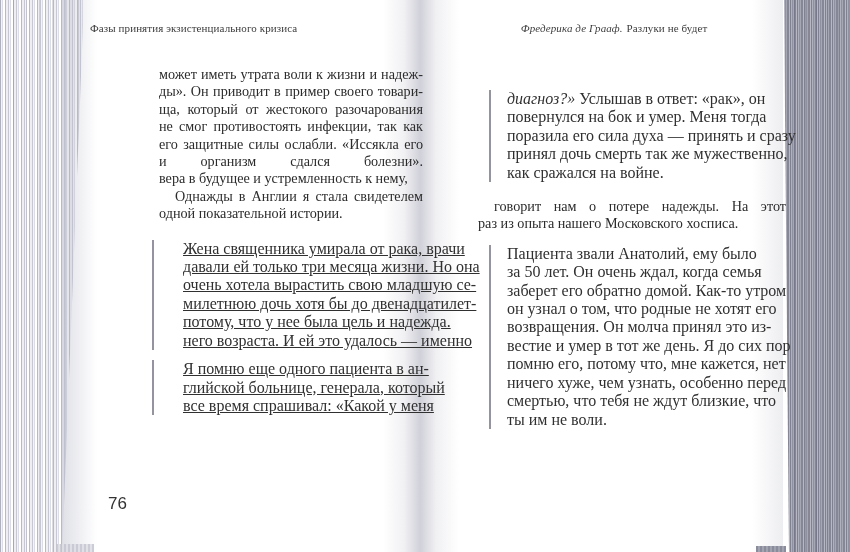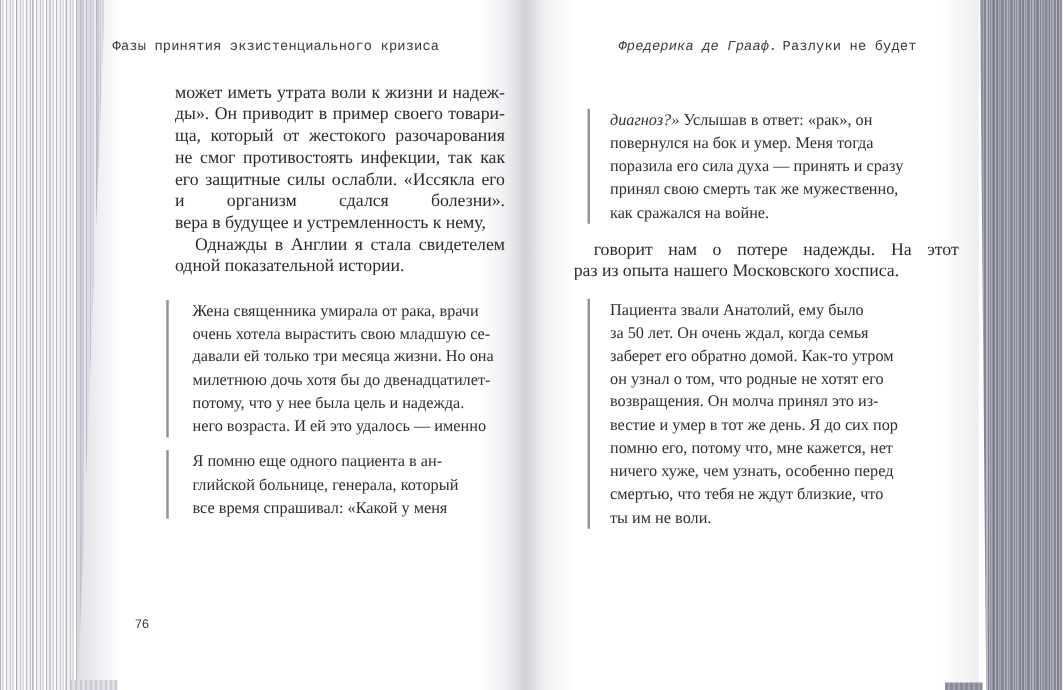--- a/index.html
+++ b/index.html
@@ -63,53 +63,53 @@
     position:absolute;left:56px;top:544px;width:38px;height:8px;
     background:repeating-linear-gradient(90deg,#c3c4ce 0 2px,#dddee4 2px 4px);
     opacity:.85;
   }
   .bottom-stack-right{
     position:absolute;left:756px;top:546px;width:30px;height:6px;
     background:repeating-linear-gradient(90deg,#8a8b9b 0 2px,#a2a3b1 2px 4px);
   }
   
   .running-head{
-    position:absolute;top:32px;
-    font-family:Liberation Mono, monospace;
+    position:absolute;top:22px;
+    font-family:Liberation Serif, serif;
     font-size:11px;line-height:13px;color:#3c3c3c;letter-spacing:0.1px;
   }
   .rh-left{left:90px;}
   .rh-right{left:450px;width:328px;text-align:center;}
   .rh-title{margin-left:4px;}
   .it{font-style:italic;}
   
-  .col{position:absolute;font-size:14.2px;line-height:17.4px;}
+  .col{position:absolute;font-size:14.2px;line-height:17.4px;margin-left:19px;}
   .col-left{left:140px;top:66px;width:264px;}
   .col-right{left:459px;top:74px;width:308px;}
   .para .ln{white-space:nowrap;}
   .just .ln{text-align:justify;text-align-last:justify;text-justify:inter-word;}
   .just .ln:last-child{text-align-last:auto;}
   .indent .ln:first-child{text-indent:16px;}
   
   .quote{
     border-left:2px solid #94949e;
-    font-size:13px;line-height:18.4px;color:#303030;
+    font-size:16px;line-height:18.4px;color:#303030;
   }
   .quote .ln{white-space:nowrap;}
-  .col-left .quote{margin-left:-7px;padding-left:19px;}
+  .col-left .quote{margin-left:-7px;padding-left:29px;text-decoration:underline;}
   .col-right .quote{margin-left:11px;padding-left:16px;}
   .q-gap-a{margin-top:17px;margin-bottom:4px;}
   .q-gap-b{margin-top:10px;}
   .p-gap{margin-top:10px;}
   .q-gap-c{margin-top:12px;}
   
   .page-number{
     position:absolute;left:108px;top:494px;
     font-family:"Liberation Sans","DejaVu Sans",sans-serif;
-    font-size:10px;color:#333;
+    font-size:17px;color:#333;
   }
 </style>
 </head>
 <body>
 
 <div class="edge edge-left"></div>
 <div class="edge edge-right"></div>
 <div class="edge-shade-left"></div>
 <div class="edge-shade-right"></div>
 <div class="gutter"></div>
@@ -128,22 +128,22 @@
         <div class="ln">его защитные силы ослабли. «Иссякла его</div>
         <div class="ln">и организм сдался болезни».</div>
         <div class="ln">вера в будущее и устремленность к нему,</div>
       </div>
     <div class="para just indent">
         <div class="ln">Однажды в Англии я стала свидетелем</div>
         <div class="ln">одной показательной истории.</div>
       </div>
     <blockquote class="para quote q-gap-a">
         <div class="ln">Жена священника умирала от рака, врачи</div>
+        <div class="ln">давали ей только три месяца жизни. Но она</div>
         <div class="ln">очень хотела вырастить свою младшую се-</div>
-        <div class="ln">давали ей только три месяца жизни. Но она</div>
         <div class="ln">милетнюю дочь хотя бы до двенадцатилет-</div>
         <div class="ln">потому, что у нее была цель и надежда.</div>
         <div class="ln">него возраста. И ей это удалось — именно</div>
       </blockquote>
     <blockquote class="para quote q-gap-b">
         <div class="ln">Я помню еще одного пациента в ан-</div>
         <div class="ln">глийской больнице, генерала, который</div>
         <div class="ln">все время спрашивал: «Какой у меня</div>
       </blockquote>
   </div>
@@ -155,21 +155,21 @@
   <div class="running-head rh-right">
     <span class="it">Фредерика де Грааф.</span><span class="rh-title">Разлуки не будет</span>
   </div>
 
   <div class="col col-right">
     <blockquote class="para quote">
       <div class="ln"><span class="it">диагноз?»</span><span> Услышав в ответ: «рак», он</span></div>
       <div>
           <div class="ln">повернулся на бок и умер. Меня тогда</div>
           <div class="ln">поразила его сила духа — принять и сразу</div>
-          <div class="ln">принял свою смерть так же мужественно,</div>
+          <div class="ln">принял дочь смерть так же мужественно,</div>
           <div class="ln">как сражался на войне.</div>
         </div>
     </blockquote>
     <div class="para just indent p-gap">
         <div class="ln">говорит нам о потере надежды. На этот</div>
         <div class="ln">раз из опыта нашего Московского хосписа.</div>
       </div>
     <blockquote class="para quote q-gap-c">
         <div class="ln">Пациента звали Анатолий, ему было</div>
         <div class="ln">за 50 лет. Он очень ждал, когда семья</div>

